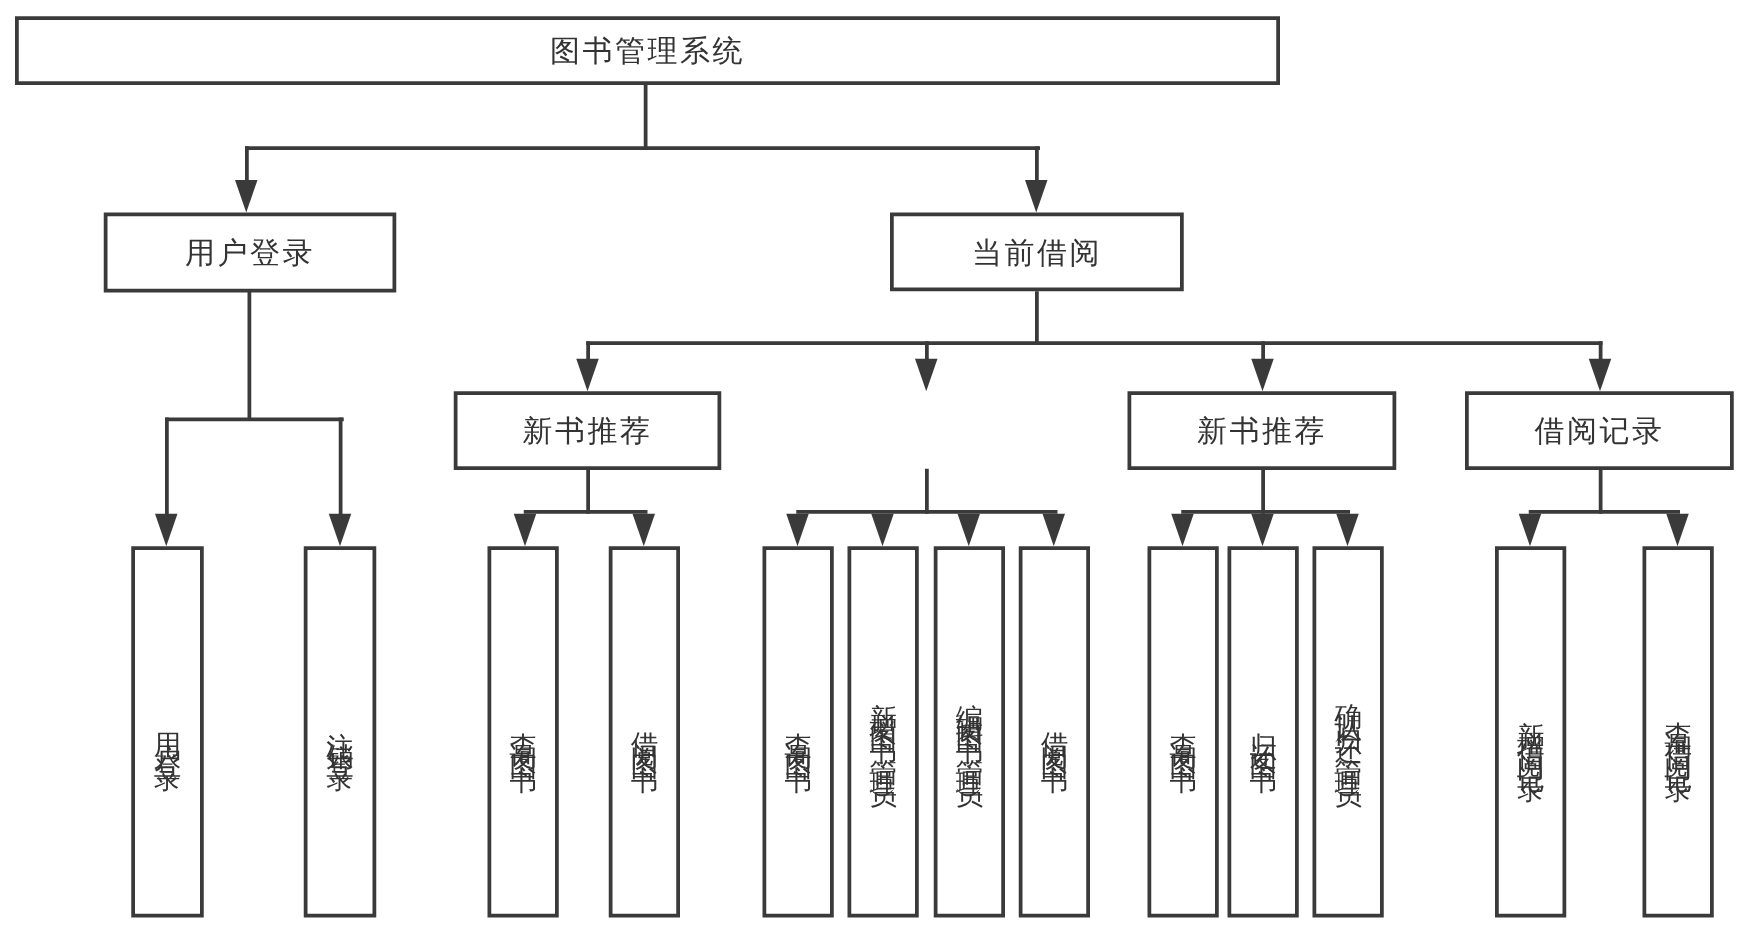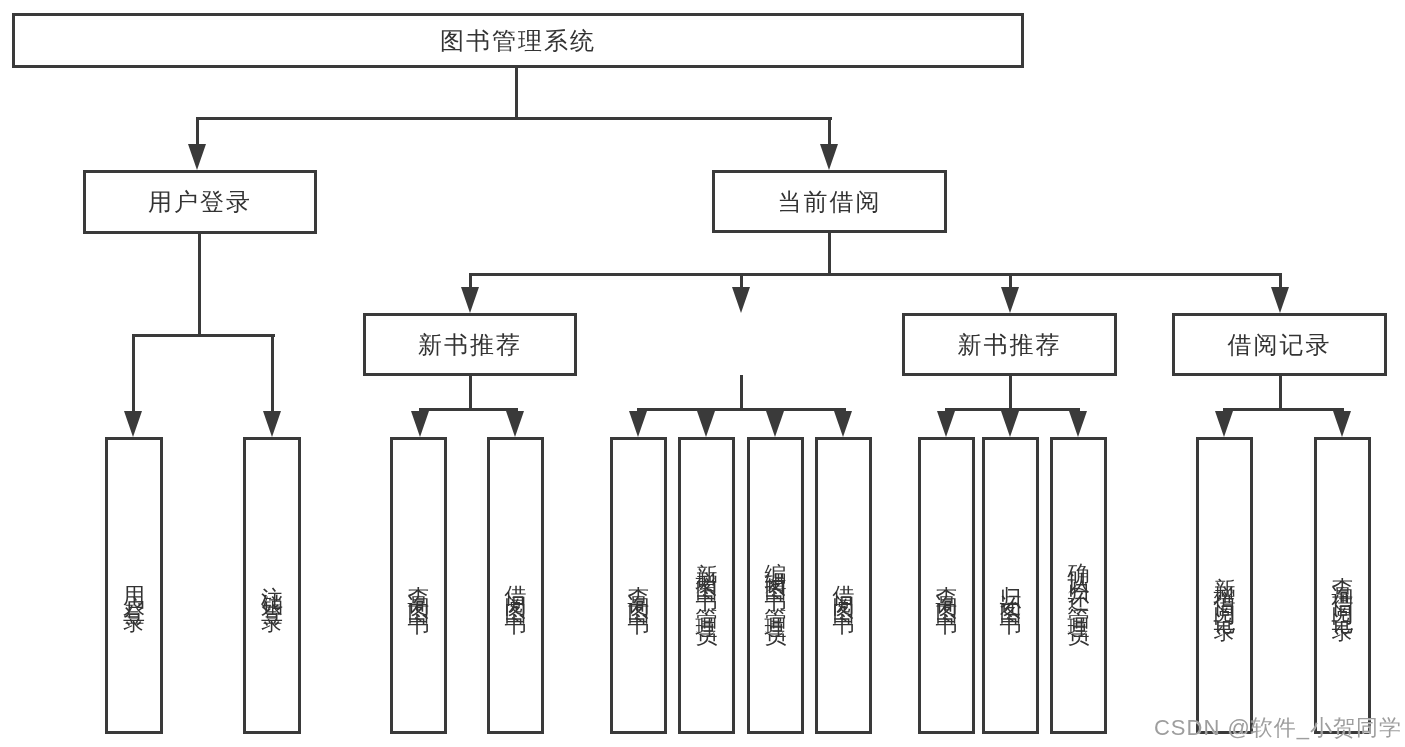--- a/index.html
+++ b/index.html
@@ -161,15 +161,14 @@
     <span class="vtext">确认归还（管理员）</span>
   </div>
 
   <div class="leaf" style="left:1196px;width:57px">
     <span class="vtext">新增借阅记录</span>
   </div>
   <div class="leaf" style="left:1314px;width:57px">
     <span class="vtext">查询借阅记录</span>
   </div>
 
-  <div class="watermark">CSDN @软件_小贺同学</div>
 
 </div>
 
 </body></html>

